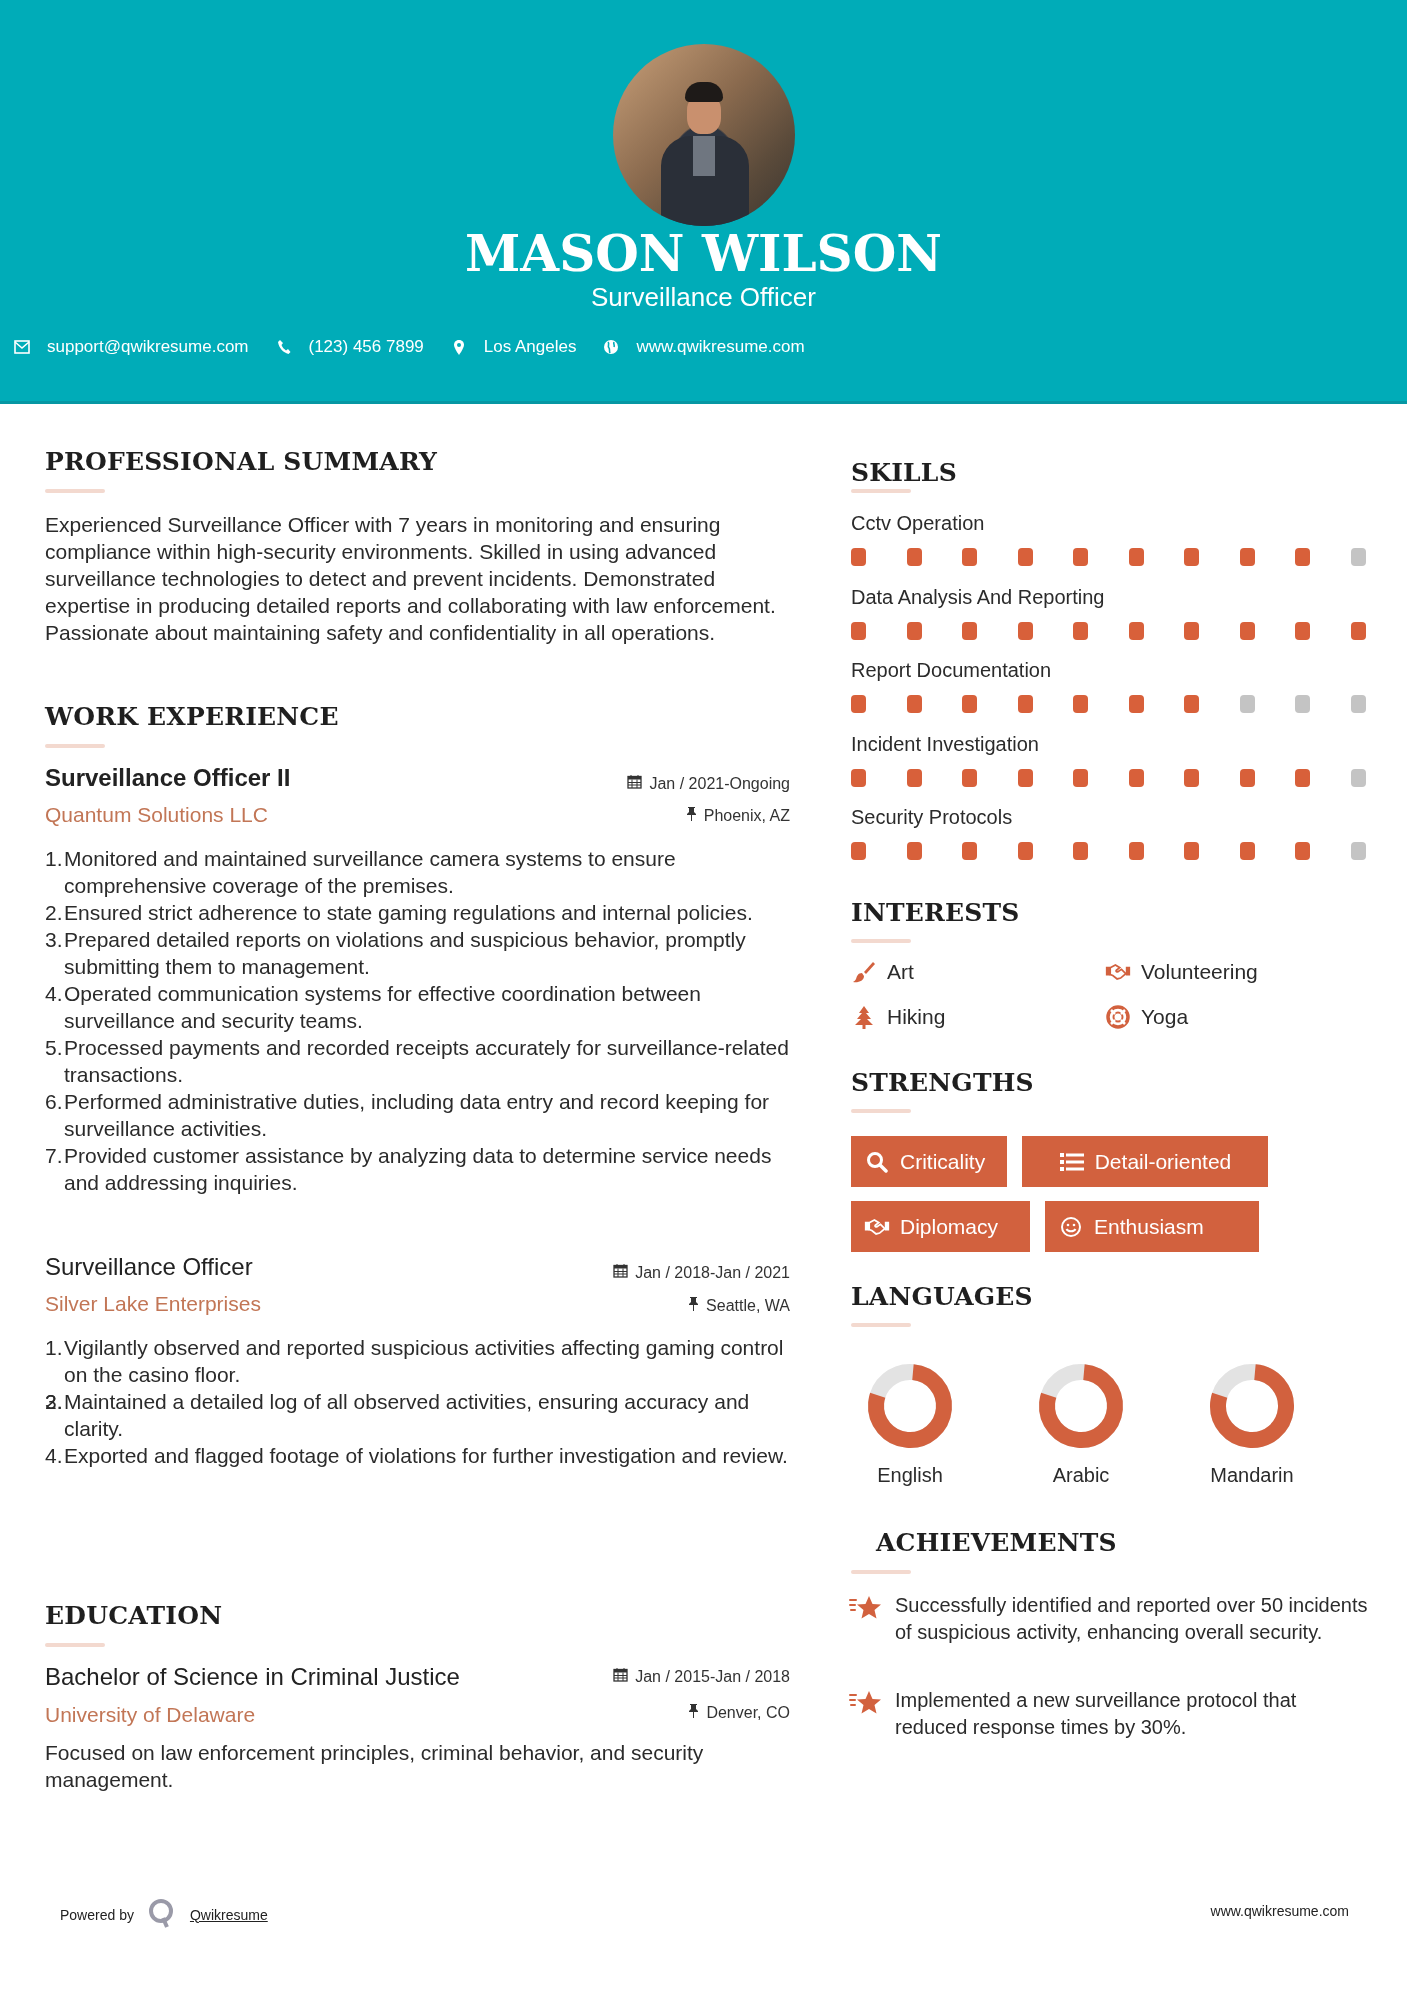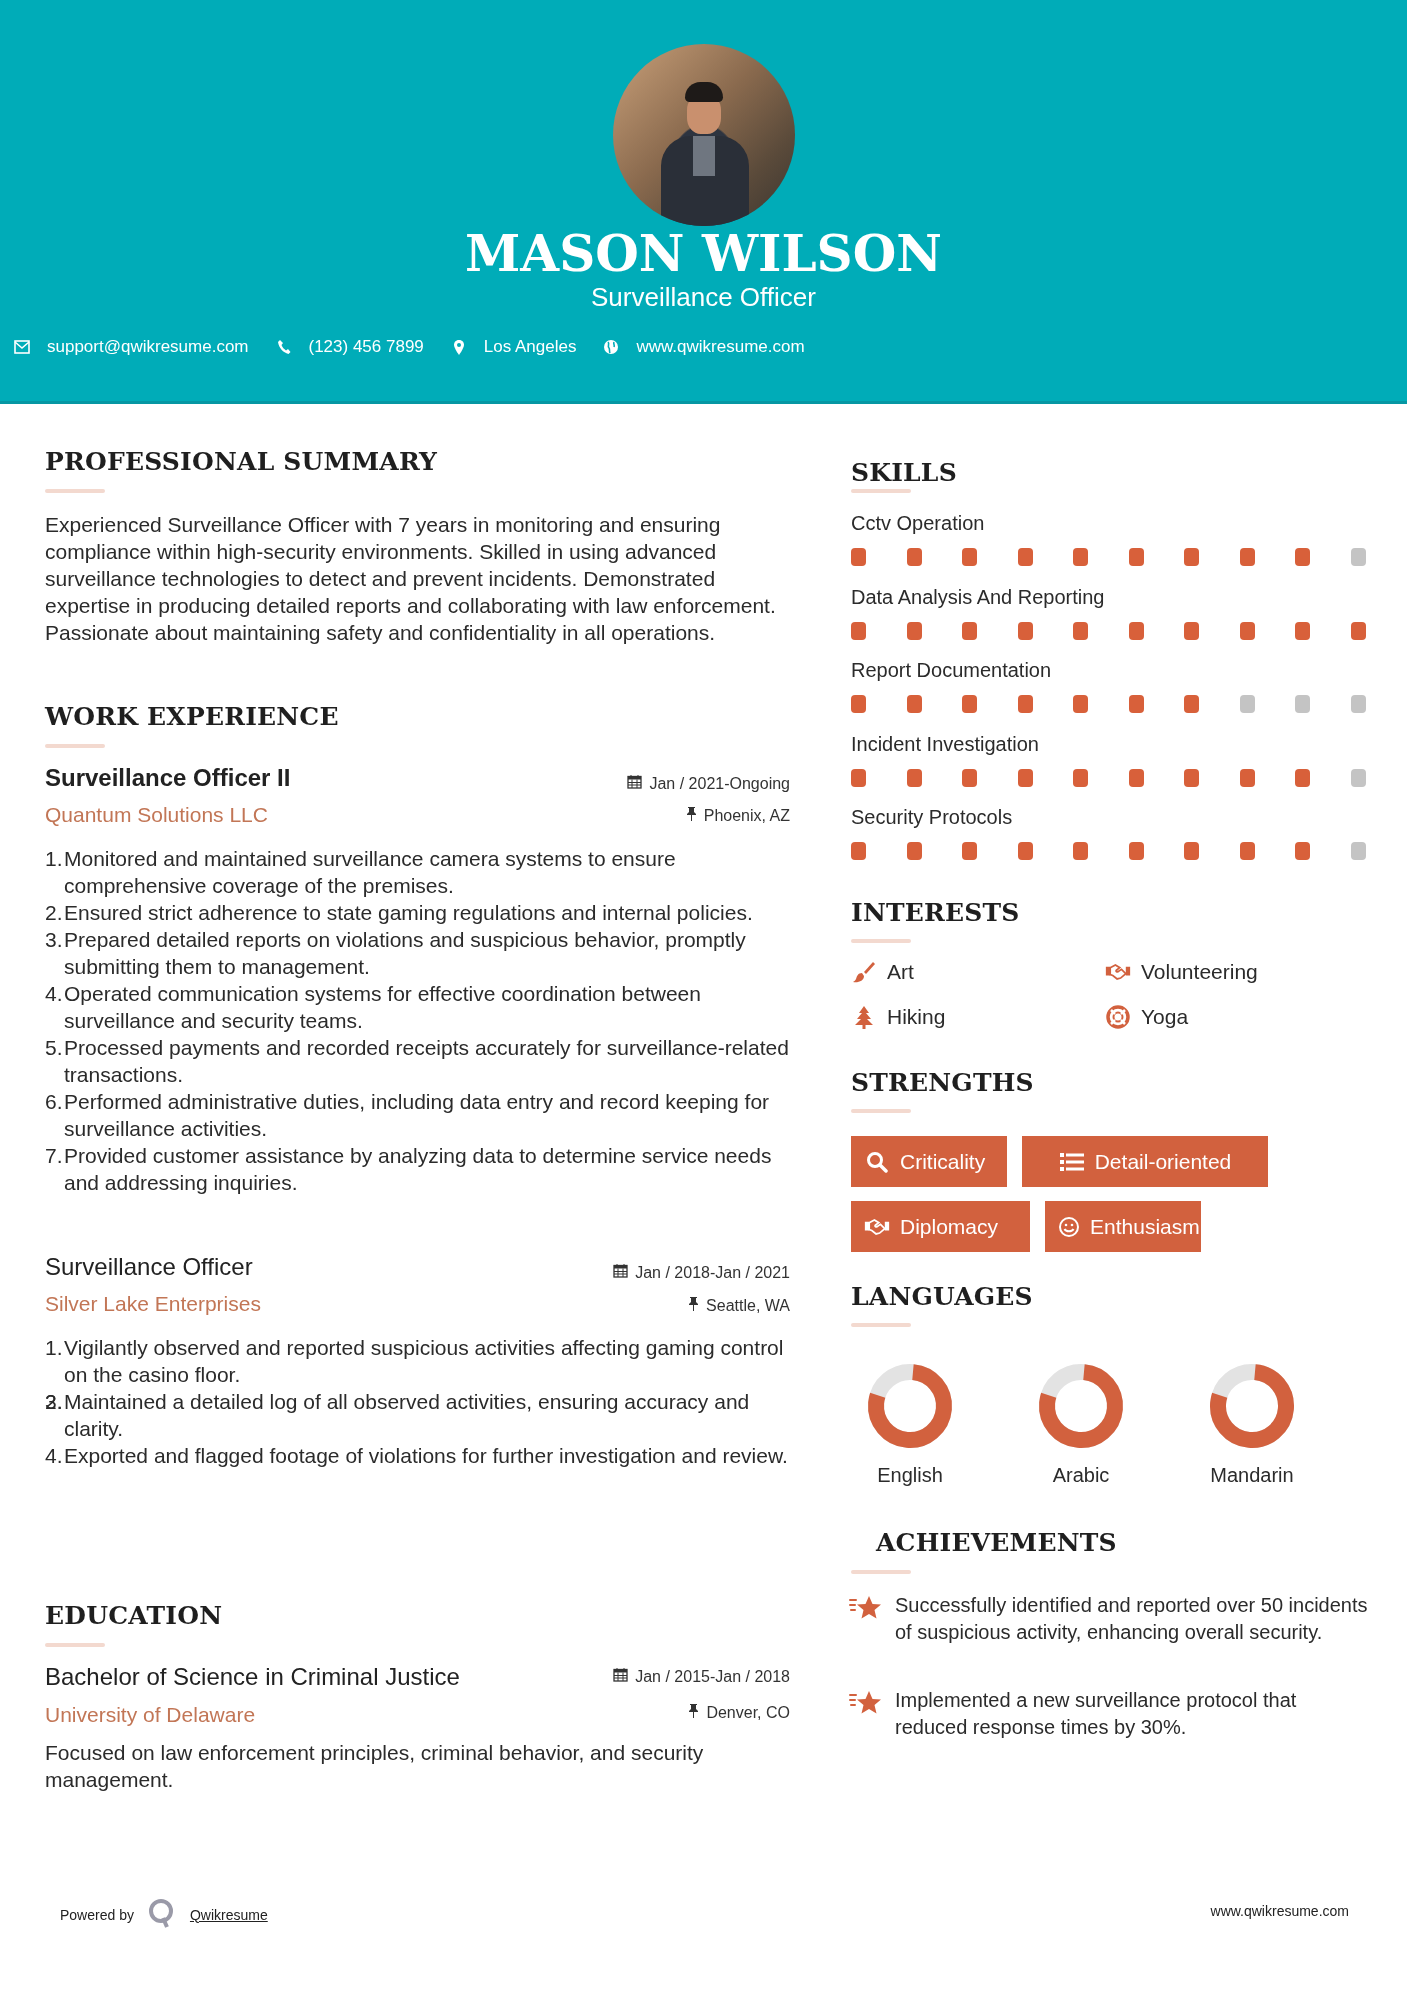--- a/index.html
+++ b/index.html
@@ -326,21 +326,21 @@
 </div>
 <div class="tag" style="left:851px; top:1201px; width:179px;">
   <span class="ic">
     <svg width="30" height="22" viewBox="0 0 30 22">
         <path d="M1 5 H6 V15 H1 Z M24 5 H29 V15 H24 Z" fill="#fff"></path>
         <path d="M6 6 L12 3 L17 6 L13 9 C12 10 14 12 16 10 L19 8 L24 13 L18 18 L14 19 L9 15 L6 14 Z" fill="none" stroke="#fff" stroke-width="2"></path>
       </svg>
   </span>
   <span>Diplomacy</span>
 </div>
-<div class="tag" style="left:1045px; top:1201px; width:156px;">
+<div class="tag" style="left:1045px; top:1201px; width:214px;">
   <span class="ic">
     <svg width="22" height="22" viewBox="0 0 22 22">
         <circle cx="11" cy="11" r="9" fill="none" stroke="#fff" stroke-width="2"></circle>
         <circle cx="8" cy="9" r="1.3" fill="#fff"></circle>
         <circle cx="14" cy="9" r="1.3" fill="#fff"></circle>
         <path d="M6.5 13 C8 16 14 16 15.5 13" fill="none" stroke="#fff" stroke-width="2"></path>
       </svg>
   </span>
   <span>Enthusiasm</span>
 </div>

